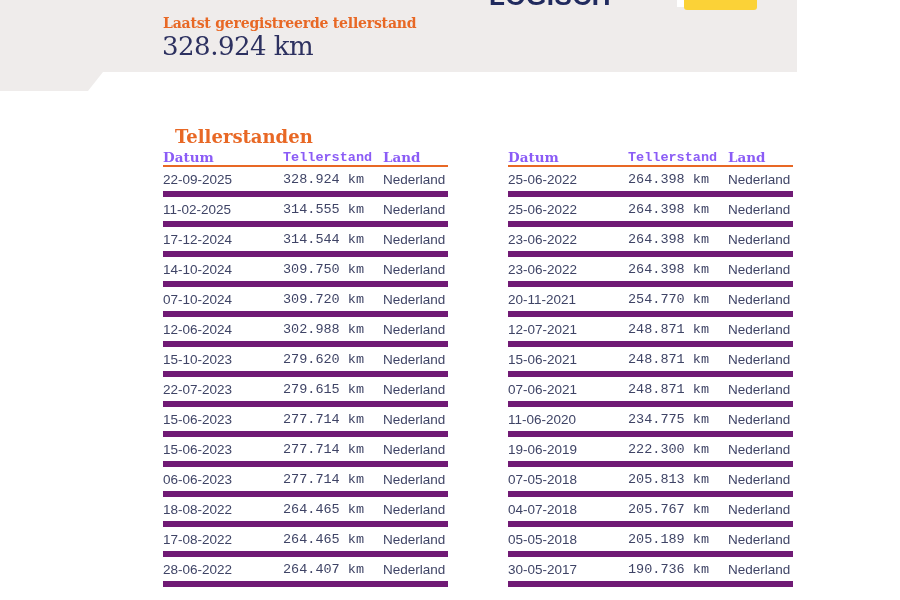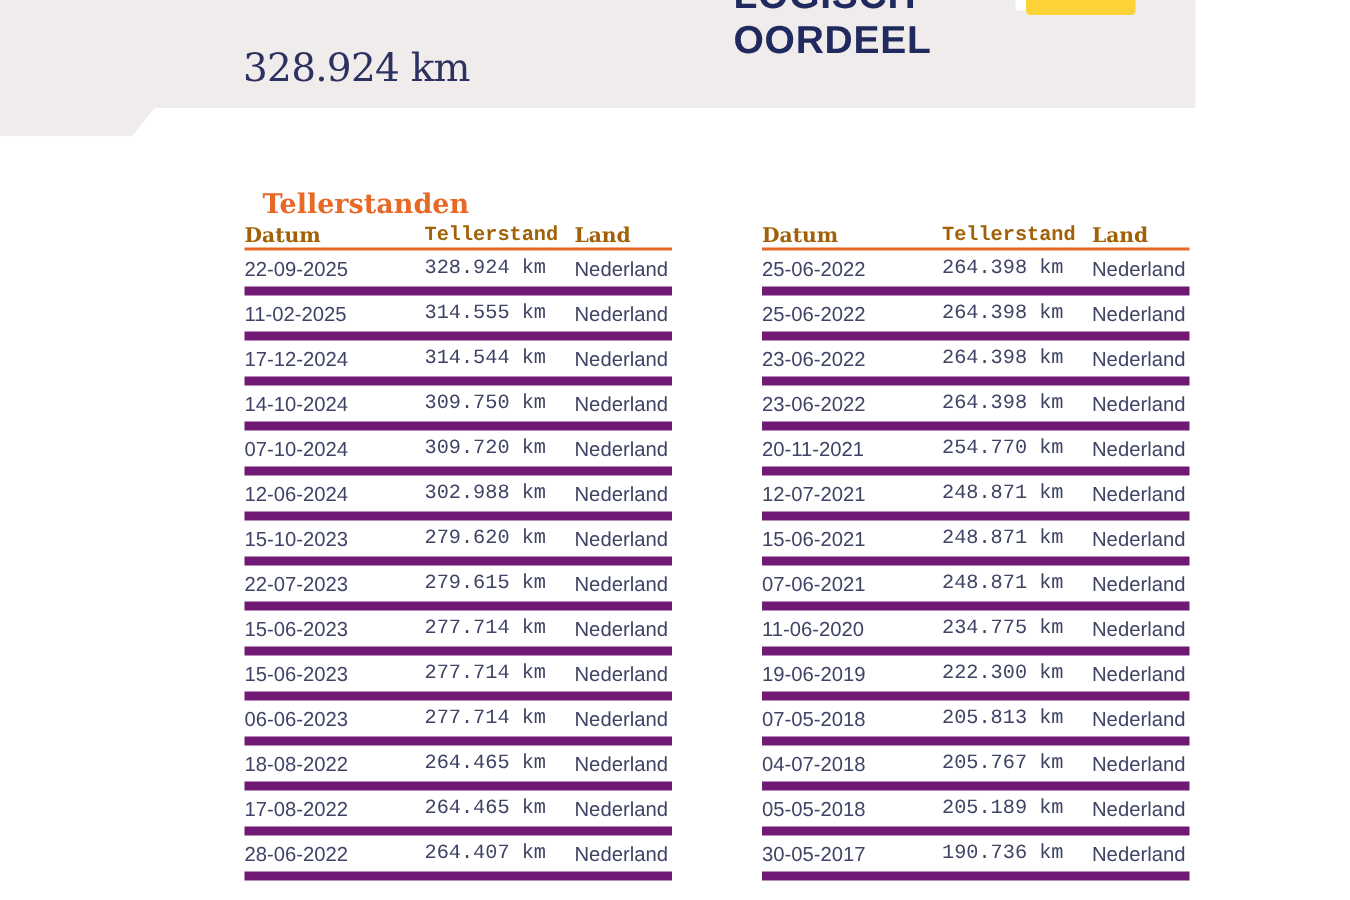--- a/index.html
+++ b/index.html
@@ -32,41 +32,41 @@
                  font-family:"DejaVu Serif", serif;font-weight:bold;
                  font-size:18px;color:#e86825;margin-left:12px;}
 
   .mtable{position:absolute;top:148px;width:285px;}
   .mtable.left{left:163px;}
   .mtable.right{left:508px;}
 
   .thead{display:flex;align-items:flex-end;height:17px;
          border-bottom:2px solid #e86825;
          font-family:"DejaVu Serif", serif;font-weight:bold;
-         font-size:13.5px;color:#a16207;}
+         font-size:13.5px;color:#8b5cf6;}
   .trow{display:flex;align-items:center;height:24px;
         border-bottom:6px solid #701a75;
         font-size:13.5px;color:#3f4466;}
   .c-datum{width:120px;text-align:left;}
   .c-teller{width:100px;text-align:left;font-family:Liberation Mono, monospace;}
   .c-land{flex:1;text-align:left;}
 </style>
 </head>
 <body>
 
 <div class="stage">
 
   <div class="band"></div>
   <div class="band-tab"></div>
 
+  <div class="last-label">Laatst geregistreerde tellerstand</div>
   <div class="last-value">328.924 km</div>
 
   <div class="verdict">
     <div>LOGISCH</div>
-    <div>OORDEEL</div>
   </div>
 
   <div class="badge-white"></div>
   <div class="badge-yellow"></div>
 
   <div class="section-title">Tellerstanden</div>
 
   <div class="mtable left" id="table-left">
       <div class="thead">
         <span class="c-datum">Datum</span>

